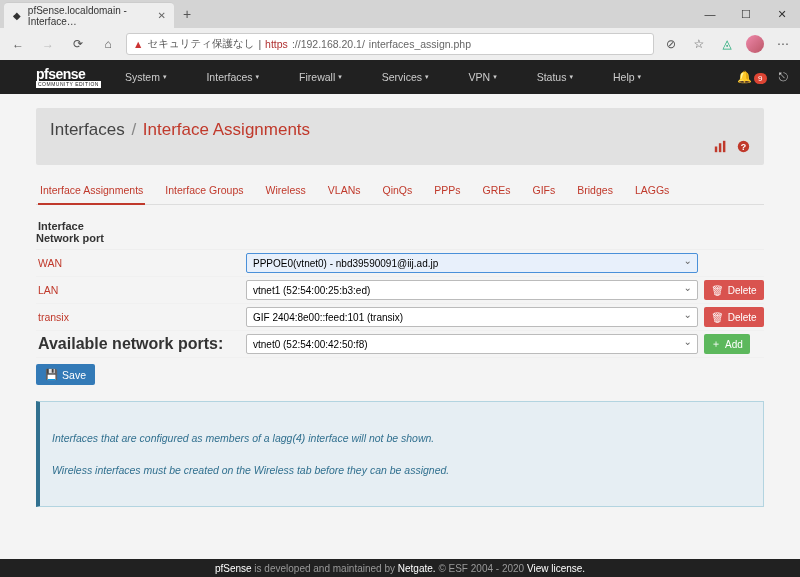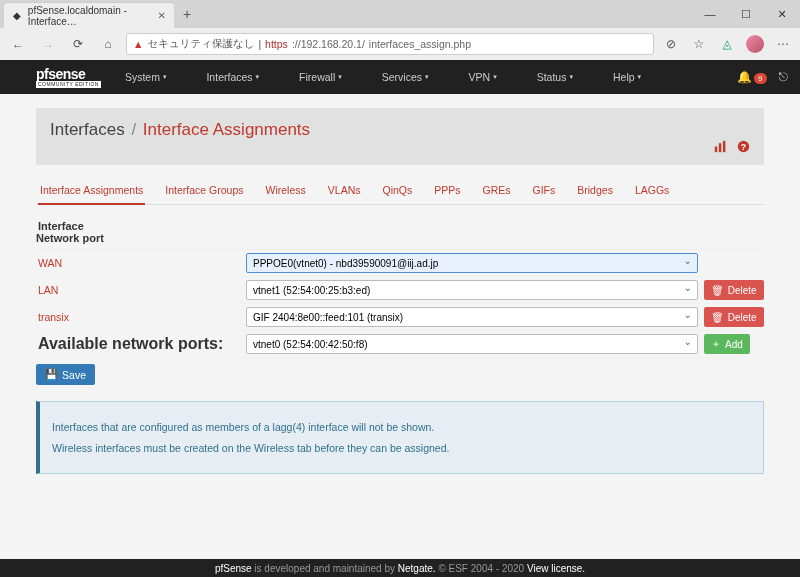--- a/index.html
+++ b/index.html
@@ -62,21 +62,21 @@
 .np-select { width: 100%; border: 1px solid #bbb; border-radius: 2px; height: 20px; padding: 0 17px 0 6px; font-size: 10px; background: #fff; appearance: none; position: relative; }
 .np-select.hl { border-color: #4a90d9; background: #e8f0fb; }
 .sel-wrap { position: relative; flex: 1; }
 .sel-wrap::after { content: "⌄"; position: absolute; right: 6px; top: 2px; font-size: 10px; color: #666; pointer-events: none; }
 .btn-sm { height: 20px; border: none; border-radius: 2px; color: #fff; font-size: 10px; padding: 0 7px; display: flex; align-items: center; gap: 4px; cursor: pointer; margin-left: 6px; }
 .btn-del { background: #d9534f; }
 .btn-add { background: #5cb85c; }
 .btn-save { background: #337ab7; border: none; color: #fff; border-radius: 2px; padding: 4px 9px; font-size: 10.5px; display: inline-flex; align-items: center; gap: 4px; margin-top: 6px; cursor: pointer; }
 
 .info-box { margin-top: 16px; border: 1px solid #b3d4e0; border-left: 4px solid #31708f; background: #e6eef3; padding: 10px 12px; font-size: 10.5px; color: #31708f; }
-.info-box p { margin: 9px 0; }
+.info-box p { margin: 20px 0; font-style: italic; }
 
 .footer { background: #212121; color: #999; font-size: 10px; height: 18px; display: flex; align-items: center; justify-content: center; position: fixed; bottom: 0; width: 800px; }
 .footer .w { color: #fff; }
 
 svg { display: block; }
 </style>
 </head>
 <body>
 
 <div class="browser-top">

